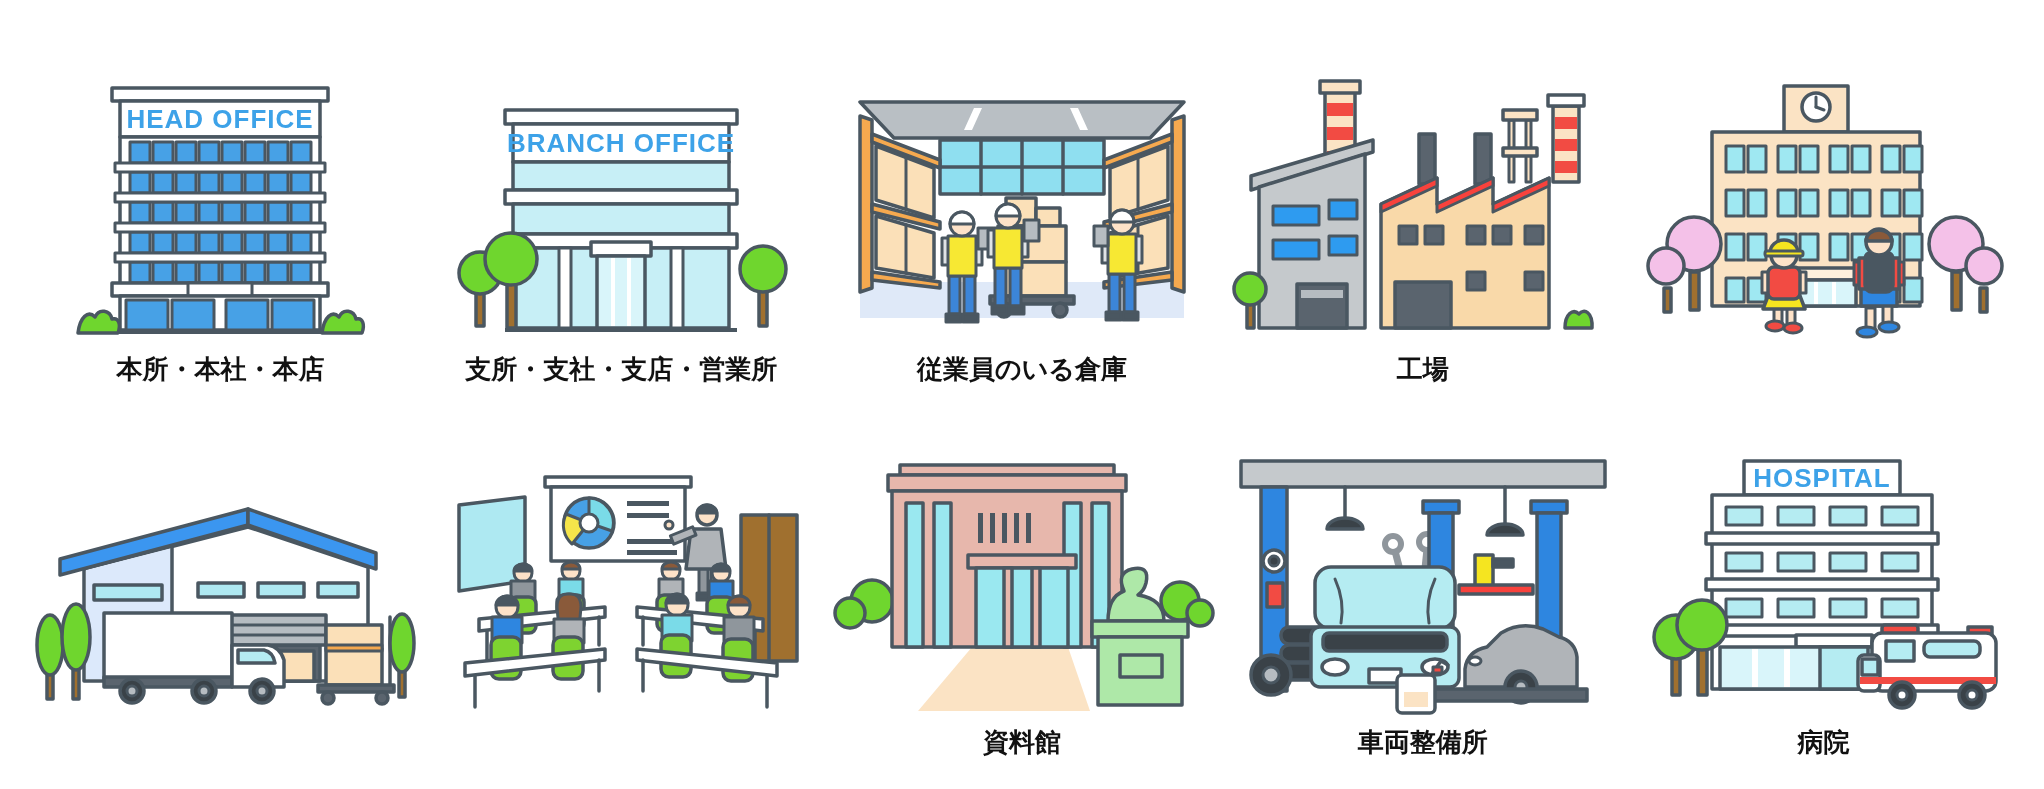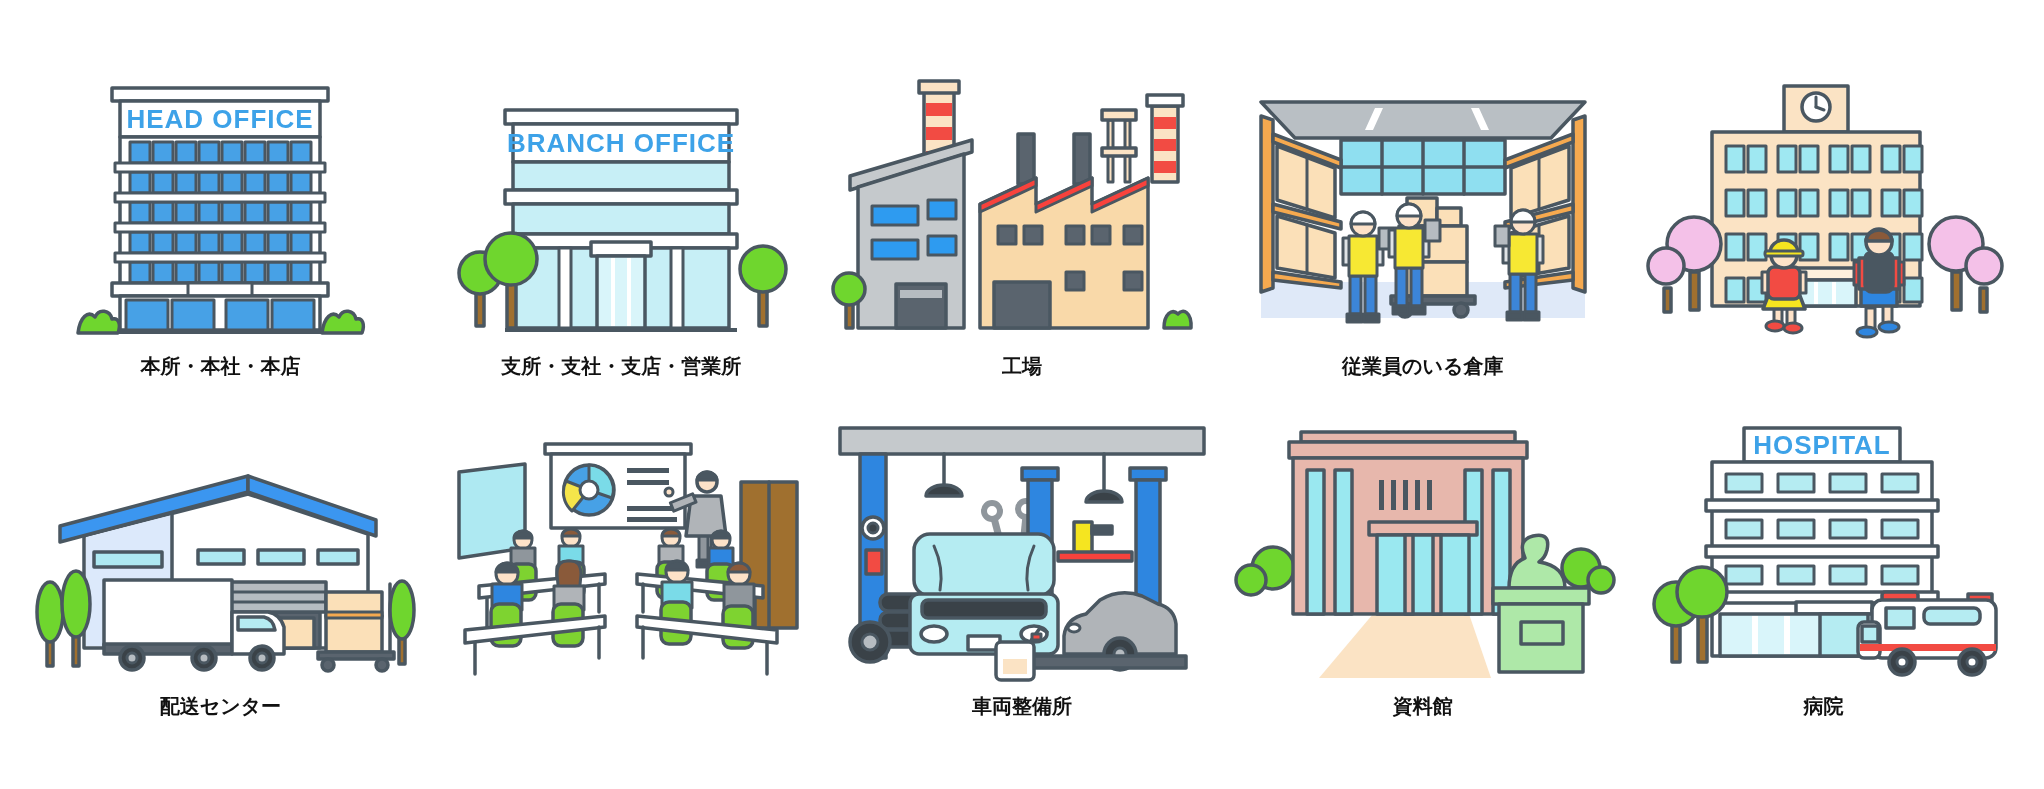--- a/index.html
+++ b/index.html
@@ -3,27 +3,27 @@
 <meta charset="utf-8">
 <style>
   html,body{margin:0;padding:0;}
   body{
     width:2044px;height:789px;background:#ffffff;overflow:hidden;
     font-family:"Liberation Sans","DejaVu Sans",sans-serif;
   }
   .sheet{
     display:grid;
     grid-template-columns:repeat(5,1fr);
-    row-gap:38px;
+    row-gap:64px;
     padding:76px 20px 0;
   }
   .cell{display:flex;flex-direction:column;align-items:center;margin:0;}
   .art{width:400px;height:268px;display:block;}
   .caption{
-    margin-top:10px;font-size:20px;font-weight:bold;color:#111111;
+    margin-top:10px;font-size:26px;font-weight:bold;color:#111111;
     text-align:right;white-space:nowrap;letter-spacing:0px;line-height:1.2;
   }
   svg .s{stroke:#4a5761;stroke-width:3.5;stroke-linejoin:round;stroke-linecap:round;}
   svg .t{stroke:#4a5761;stroke-width:3;stroke-linejoin:round;stroke-linecap:round;}
   svg text.sign{
     fill:#3da2e8;font-weight:bold;font-size:26px;letter-spacing:1px;
     text-anchor:middle;font-family:"Liberation Sans",sans-serif;
   }
 </style>
 </head>
@@ -102,77 +102,20 @@
       <g>
         <rect class="s" x="338" y="214" width="8" height="36" fill="#a0702f"></rect>
         <circle class="s" cx="342" cy="193" r="23" fill="#6fd62e"></circle>
       </g>
     </svg>
     <figcaption class="caption">支所・支社・支店・営業所</figcaption>
   </figure>
 
   <figure class="cell">
     <svg class="art" viewBox="0 0 400 268">
-      <g>
-        <rect class="s" x="102" y="16" width="30" height="86" fill="#fbe3c4"></rect>
-        <rect x="104" y="27" width="26" height="13" fill="#f24b43"></rect>
-        <rect x="104" y="51" width="26" height="13" fill="#f24b43"></rect>
-        <rect x="104" y="75" width="26" height="13" fill="#f24b43"></rect>
-        <rect class="s" x="97" y="5" width="40" height="12" fill="#fbe3c4"></rect>
-      </g>
-      <g>
-        <polygon class="s" points="28,100 150,64 150,76 28,114" fill="#c5c9cc"></polygon>
-        <polygon class="s" points="36,111 142,78 142,252 36,252" fill="#c5c9cc"></polygon>
-        <rect class="t" x="50" y="130" width="46" height="19" fill="#2e9bf0"></rect>
-        <rect class="t" x="106" y="124" width="28" height="19" fill="#2e9bf0"></rect>
-        <rect class="t" x="50" y="164" width="46" height="19" fill="#2e9bf0"></rect>
-        <rect class="t" x="106" y="160" width="28" height="19" fill="#2e9bf0"></rect>
-        <rect class="s" x="74" y="208" width="50" height="44" fill="#5a646e"></rect>
-        <rect x="78" y="214" width="42" height="8" fill="#b6bcc1"></rect>
-      </g>
-      <rect class="s" x="196" y="58" width="16" height="50" fill="#5a646e"></rect>
-      <rect class="s" x="252" y="58" width="16" height="50" fill="#5a646e"></rect>
-      <g>
-        <rect class="t" x="286" y="44" width="5" height="62" fill="#fbe3c4"></rect>
-        <rect class="t" x="303" y="44" width="5" height="62" fill="#fbe3c4"></rect>
-        <rect class="s" x="280" y="34" width="34" height="10" fill="#fbe3c4"></rect>
-        <rect class="s" x="280" y="72" width="34" height="8" fill="#fbe3c4"></rect>
-      </g>
-      <g>
-        <rect class="s" x="330" y="30" width="26" height="76" fill="#fbe3c4"></rect>
-        <rect x="332" y="41" width="22" height="12" fill="#f24b43"></rect>
-        <rect x="332" y="63" width="22" height="12" fill="#f24b43"></rect>
-        <rect x="332" y="85" width="22" height="12" fill="#f24b43"></rect>
-        <rect class="s" x="325" y="19" width="36" height="11" fill="#fff"></rect>
-      </g>
-      <g>
-        <path class="s" d="M158,252 L158,128 L214,102 L214,128 L270,102 L270,128 L326,102 L326,252 Z" fill="#f9d9a9"></path>
-        <polygon class="t" points="158,128 214,102 214,110 158,136" fill="#f8423c"></polygon>
-        <polygon class="t" points="214,128 270,102 270,110 214,136" fill="#f8423c"></polygon>
-        <polygon class="t" points="270,128 326,102 326,110 270,136" fill="#f8423c"></polygon>
-        <rect class="t" x="176" y="150" width="18" height="18" fill="#5a646e"></rect>
-        <rect class="t" x="202" y="150" width="18" height="18" fill="#5a646e"></rect>
-        <rect class="t" x="244" y="150" width="18" height="18" fill="#5a646e"></rect>
-        <rect class="t" x="270" y="150" width="18" height="18" fill="#5a646e"></rect>
-        <rect class="t" x="302" y="150" width="18" height="18" fill="#5a646e"></rect>
-        <rect class="t" x="244" y="196" width="18" height="18" fill="#5a646e"></rect>
-        <rect class="t" x="302" y="196" width="18" height="18" fill="#5a646e"></rect>
-        <rect class="s" x="172" y="206" width="56" height="46" fill="#5a646e"></rect>
-      </g>
-      <g>
-        <rect class="s" x="24" y="226" width="7" height="26" fill="#a0702f"></rect>
-        <circle class="s" cx="27" cy="213" r="16" fill="#6fd62e"></circle>
-      </g>
-      <path class="s" d="M342,252 c0,-14 8,-20 14,-14 c5,-6 14,-2 13,14 z" fill="#6fd62e"></path>
-    </svg>
-    <figcaption class="caption">工場</figcaption>
-  </figure>
-
-  <figure class="cell">
-    <svg class="art" viewBox="0 0 400 268">
       <defs>
         <g id="wk">
           <rect class="t" x="-20" y="-84" width="8" height="27" fill="#dfe3e6"></rect>
           <rect class="t" x="12" y="-84" width="8" height="27" fill="#dfe3e6"></rect>
           <rect class="t" x="-13" y="-46" width="11" height="38" fill="#3c85d8"></rect>
           <rect class="t" x="2" y="-46" width="11" height="38" fill="#3c85d8"></rect>
           <rect class="t" x="-16" y="-8" width="15" height="8" fill="#4a5761"></rect>
           <rect class="t" x="1" y="-8" width="15" height="8" fill="#4a5761"></rect>
           <rect class="t" x="-14" y="-86" width="28" height="40" fill="#f7e833"></rect>
           <circle class="t" cx="0" cy="-98" r="12" fill="#fde2c8"></circle>
@@ -222,20 +165,77 @@
         <circle class="s" cx="238" cy="234" r="7" fill="#5a646e"></circle>
       </g>
       <use href="#wk" transform="translate(140,246)"></use>
       <rect class="t" x="156" y="152" width="15" height="21" fill="#b6bcc1"></rect>
       <use href="#wk" transform="translate(186,238)"></use>
       <rect class="t" x="202" y="144" width="15" height="21" fill="#b6bcc1"></rect>
       <use href="#wk" transform="translate(300,244) scale(-1,1)"></use>
       <rect class="t" x="272" y="150" width="14" height="20" fill="#b6bcc1"></rect>
     </svg>
     <figcaption class="caption">従業員のいる倉庫</figcaption>
+  </figure>
+
+  <figure class="cell">
+    <svg class="art" viewBox="0 0 400 268">
+      <g>
+        <rect class="s" x="102" y="16" width="30" height="86" fill="#fbe3c4"></rect>
+        <rect x="104" y="27" width="26" height="13" fill="#f24b43"></rect>
+        <rect x="104" y="51" width="26" height="13" fill="#f24b43"></rect>
+        <rect x="104" y="75" width="26" height="13" fill="#f24b43"></rect>
+        <rect class="s" x="97" y="5" width="40" height="12" fill="#fbe3c4"></rect>
+      </g>
+      <g>
+        <polygon class="s" points="28,100 150,64 150,76 28,114" fill="#c5c9cc"></polygon>
+        <polygon class="s" points="36,111 142,78 142,252 36,252" fill="#c5c9cc"></polygon>
+        <rect class="t" x="50" y="130" width="46" height="19" fill="#2e9bf0"></rect>
+        <rect class="t" x="106" y="124" width="28" height="19" fill="#2e9bf0"></rect>
+        <rect class="t" x="50" y="164" width="46" height="19" fill="#2e9bf0"></rect>
+        <rect class="t" x="106" y="160" width="28" height="19" fill="#2e9bf0"></rect>
+        <rect class="s" x="74" y="208" width="50" height="44" fill="#5a646e"></rect>
+        <rect x="78" y="214" width="42" height="8" fill="#b6bcc1"></rect>
+      </g>
+      <rect class="s" x="196" y="58" width="16" height="50" fill="#5a646e"></rect>
+      <rect class="s" x="252" y="58" width="16" height="50" fill="#5a646e"></rect>
+      <g>
+        <rect class="t" x="286" y="44" width="5" height="62" fill="#fbe3c4"></rect>
+        <rect class="t" x="303" y="44" width="5" height="62" fill="#fbe3c4"></rect>
+        <rect class="s" x="280" y="34" width="34" height="10" fill="#fbe3c4"></rect>
+        <rect class="s" x="280" y="72" width="34" height="8" fill="#fbe3c4"></rect>
+      </g>
+      <g>
+        <rect class="s" x="330" y="30" width="26" height="76" fill="#fbe3c4"></rect>
+        <rect x="332" y="41" width="22" height="12" fill="#f24b43"></rect>
+        <rect x="332" y="63" width="22" height="12" fill="#f24b43"></rect>
+        <rect x="332" y="85" width="22" height="12" fill="#f24b43"></rect>
+        <rect class="s" x="325" y="19" width="36" height="11" fill="#fff"></rect>
+      </g>
+      <g>
+        <path class="s" d="M158,252 L158,128 L214,102 L214,128 L270,102 L270,128 L326,102 L326,252 Z" fill="#f9d9a9"></path>
+        <polygon class="t" points="158,128 214,102 214,110 158,136" fill="#f8423c"></polygon>
+        <polygon class="t" points="214,128 270,102 270,110 214,136" fill="#f8423c"></polygon>
+        <polygon class="t" points="270,128 326,102 326,110 270,136" fill="#f8423c"></polygon>
+        <rect class="t" x="176" y="150" width="18" height="18" fill="#5a646e"></rect>
+        <rect class="t" x="202" y="150" width="18" height="18" fill="#5a646e"></rect>
+        <rect class="t" x="244" y="150" width="18" height="18" fill="#5a646e"></rect>
+        <rect class="t" x="270" y="150" width="18" height="18" fill="#5a646e"></rect>
+        <rect class="t" x="302" y="150" width="18" height="18" fill="#5a646e"></rect>
+        <rect class="t" x="244" y="196" width="18" height="18" fill="#5a646e"></rect>
+        <rect class="t" x="302" y="196" width="18" height="18" fill="#5a646e"></rect>
+        <rect class="s" x="172" y="206" width="56" height="46" fill="#5a646e"></rect>
+      </g>
+      <g>
+        <rect class="s" x="24" y="226" width="7" height="26" fill="#a0702f"></rect>
+        <circle class="s" cx="27" cy="213" r="16" fill="#6fd62e"></circle>
+      </g>
+      <path class="s" d="M342,252 c0,-14 8,-20 14,-14 c5,-6 14,-2 13,14 z" fill="#6fd62e"></path>
+    </svg>
+    <figcaption class="caption">工場</figcaption>
   </figure>
 
   <figure class="cell">
     <svg class="art" viewBox="0 0 400 268">
       <g>
         <rect class="s" x="160" y="10" width="64" height="46" fill="#fbe3c4"></rect>
         <g>
           <circle class="s" cx="192" cy="31" r="14" fill="#fff"></circle>
           <line class="t" x1="192" y1="31" x2="192" y2="21"></line>
           <line class="t" x1="192" y1="31" x2="200" y2="34"></line>
@@ -360,21 +360,20 @@
         <rect class="s" x="27" y="222" width="6" height="28" fill="#a0702f"></rect>
         <ellipse class="s" cx="30" cy="196" rx="13" ry="30" fill="#6fd62e"></ellipse>
         <rect class="s" x="53" y="218" width="6" height="32" fill="#a0702f"></rect>
         <ellipse class="s" cx="56" cy="188" rx="14" ry="33" fill="#6fd62e"></ellipse>
       </g>
       <g>
         <rect class="s" x="379" y="220" width="6" height="28" fill="#a0702f"></rect>
         <ellipse class="s" cx="382" cy="194" rx="12" ry="29" fill="#6fd62e"></ellipse>
       </g>
     </svg>
-    <figcaption class="caption">配送センター</figcaption>
   </figure>
 
   <figure class="cell">
     <svg class="art" viewBox="0 0 400 268">
       <polygon class="s" points="38,56 104,48 104,132 38,142" fill="#aee9f2"></polygon>
       <g>
         <rect class="s" x="320" y="66" width="56" height="146" fill="#a0702f"></rect>
         <line class="s" x1="348" y1="66" x2="348" y2="212"></line>
       </g>
       <g>
@@ -460,90 +459,20 @@
       </g>
       <g>
         <polygon class="s" points="44,214 184,200 184,211 44,227" fill="#fff"></polygon>
         <line class="s" x1="54" y1="227" x2="54" y2="258"></line>
           <line class="s" x1="178" y1="211" x2="178" y2="242"></line>
         <polygon class="s" points="216,200 356,214 356,227 216,211" fill="#fff"></polygon>
         <line class="s" x1="346" y1="227" x2="346" y2="258"></line>
           <line class="s" x1="222" y1="211" x2="222" y2="242"></line>
       </g>
     </svg>
-  </figure>
-
-  <figure class="cell">
-    <svg class="art" viewBox="0 0 400 268">
-      <rect class="s" x="18" y="12" width="364" height="26" fill="#c5c9cc"></rect>
-      <g>
-        <line class="s" x1="122" y1="38" x2="122" y2="68"></line>
-        <path class="s" d="M104,80 a18,11 0 0 1 36,0 z" fill="#3a4248"></path>
-      </g>
-      <g>
-        <line class="s" x1="282" y1="38" x2="282" y2="74"></line>
-        <path class="s" d="M264,86 a18,11 0 0 1 36,0 z" fill="#3a4248"></path>
-      </g>
-      <g>
-        <rect class="s" x="38" y="38" width="26" height="204" fill="#2e86e0"></rect>
-        <circle class="s" cx="51" cy="112" r="11" fill="#fff"></circle>
-        <circle class="t" cx="51" cy="112" r="5" fill="#3a4248"></circle>
-        <rect class="s" x="44" y="134" width="16" height="24" fill="#f24b43"></rect>
-      </g>
-      <g>
-        <rect class="s" x="58" y="178" width="50" height="17" rx="8" fill="#3a4248"></rect>
-        <rect class="s" x="58" y="196" width="50" height="17" rx="8" fill="#3a4248"></rect>
-        <rect class="s" x="58" y="214" width="50" height="17" rx="8" fill="#3a4248"></rect>
-        <circle class="s" cx="48" cy="226" r="20" fill="#3a4248"></circle>
-        <circle class="t" cx="48" cy="226" r="8" fill="#b6bcc1"></circle>
-      </g>
-      <g stroke="#8f969c">
-        <line x1="172" y1="102" x2="182" y2="140" stroke-width="7"></line>
-        <circle cx="170" cy="95" r="8" fill="none" stroke-width="6"></circle>
-        <circle cx="184" cy="147" r="8" fill="none" stroke-width="6"></circle>
-        <line x1="204" y1="100" x2="200" y2="138" stroke-width="7"></line>
-        <circle cx="204" cy="93" r="8" fill="none" stroke-width="6"></circle>
-        <circle cx="199" cy="145" r="8" fill="none" stroke-width="6"></circle>
-      </g>
-      <g>
-        <rect class="s" x="200" y="52" width="36" height="12" fill="#2e86e0"></rect>
-        <rect class="s" x="206" y="64" width="24" height="176" fill="#2e86e0"></rect>
-        <rect class="s" x="308" y="52" width="36" height="12" fill="#2e86e0"></rect>
-        <rect class="s" x="314" y="64" width="24" height="176" fill="#2e86e0"></rect>
-      </g>
-      <g>
-        <rect class="s" x="252" y="106" width="18" height="32" fill="#f5e520"></rect>
-        <rect class="s" x="270" y="110" width="20" height="8" fill="#4a5761"></rect>
-        <rect class="s" x="236" y="136" width="74" height="9" fill="#f8423c"></rect>
-      </g>
-      <g>
-        <path class="s" d="M242,238 v-18 q2,-18 22,-22 l14,-14 q20,-12 42,-4 l16,8 q16,4 18,20 v30 z" fill="#b0b4b8"></path>
-        <ellipse class="t" cx="252" cy="212" rx="6" ry="4" fill="#fff"></ellipse>
-        <circle class="s" cx="298" cy="238" r="16" fill="#3a4248"></circle>
-        <circle class="t" cx="298" cy="238" r="6" fill="#b6bcc1"></circle>
-      </g>
-      <rect class="s" x="192" y="240" width="172" height="12" fill="#5a646e"></rect>
-      <g>
-        <rect class="s" x="92" y="118" width="140" height="62" rx="16" fill="#b5ecf2"></rect>
-        <path class="t" d="M112,130 q10,22 6,44" fill="none"></path>
-        <path class="t" d="M212,130 q-10,22 -6,44" fill="none"></path>
-        <rect class="s" x="88" y="178" width="148" height="60" rx="9" fill="#b5ecf2"></rect>
-        <rect class="s" x="100" y="184" width="124" height="18" rx="6" fill="#3a4248"></rect>
-        <ellipse class="s" cx="112" cy="218" rx="13" ry="8" fill="#fff"></ellipse>
-        <ellipse class="s" cx="212" cy="218" rx="13" ry="8" fill="#fff"></ellipse>
-        <rect class="s" x="146" y="220" width="32" height="14" fill="#fff"></rect>
-      </g>
-      <g>
-        <path class="s" d="M208,226 l10,-14 l7,4" fill="none"></path>
-        <rect class="t" x="210" y="218" width="9" height="6" fill="#f24b43"></rect>
-        <rect class="s" x="174" y="226" width="38" height="38" rx="5" fill="#fff"></rect>
-        <rect x="181" y="243" width="24" height="15" fill="#fbe3c4"></rect>
-      </g>
-    </svg>
-    <figcaption class="caption">車両整備所</figcaption>
   </figure>
 
   <figure class="cell">
     <svg class="art" viewBox="0 0 400 268">
       <polygon points="150,198 246,198 268,262 96,262" fill="#fbe3c4"></polygon>
       <g>
         <circle class="s" cx="50" cy="152" r="21" fill="#6fd62e"></circle>
         <circle class="s" cx="28" cy="164" r="15" fill="#6fd62e"></circle>
         <circle class="s" cx="358" cy="152" r="19" fill="#6fd62e"></circle>
         <circle class="s" cx="378" cy="164" r="13" fill="#6fd62e"></circle>
@@ -567,20 +496,90 @@
         <rect class="s" x="210" y="119" width="8" height="79" fill="#e7b7ac"></rect>
       </g>
       <g>
         <path class="s" d="M286,172 q0,-24 16,-30 q-8,-18 8,-22 q18,-4 14,14 q-2,8 -8,12 q26,4 26,26 z" fill="#aee8a8"></path>
         <rect class="s" x="270" y="172" width="96" height="16" fill="#aee8a8"></rect>
         <rect class="s" x="276" y="188" width="84" height="68" fill="#aee8a8"></rect>
         <rect class="s" x="298" y="206" width="42" height="22" fill="#aee8a8"></rect>
       </g>
     </svg>
     <figcaption class="caption">資料館</figcaption>
+  </figure>
+
+  <figure class="cell">
+    <svg class="art" viewBox="0 0 400 268">
+      <rect class="s" x="18" y="12" width="364" height="26" fill="#c5c9cc"></rect>
+      <g>
+        <line class="s" x1="122" y1="38" x2="122" y2="68"></line>
+        <path class="s" d="M104,80 a18,11 0 0 1 36,0 z" fill="#3a4248"></path>
+      </g>
+      <g>
+        <line class="s" x1="282" y1="38" x2="282" y2="74"></line>
+        <path class="s" d="M264,86 a18,11 0 0 1 36,0 z" fill="#3a4248"></path>
+      </g>
+      <g>
+        <rect class="s" x="38" y="38" width="26" height="204" fill="#2e86e0"></rect>
+        <circle class="s" cx="51" cy="112" r="11" fill="#fff"></circle>
+        <circle class="t" cx="51" cy="112" r="5" fill="#3a4248"></circle>
+        <rect class="s" x="44" y="134" width="16" height="24" fill="#f24b43"></rect>
+      </g>
+      <g>
+        <rect class="s" x="58" y="178" width="50" height="17" rx="8" fill="#3a4248"></rect>
+        <rect class="s" x="58" y="196" width="50" height="17" rx="8" fill="#3a4248"></rect>
+        <rect class="s" x="58" y="214" width="50" height="17" rx="8" fill="#3a4248"></rect>
+        <circle class="s" cx="48" cy="226" r="20" fill="#3a4248"></circle>
+        <circle class="t" cx="48" cy="226" r="8" fill="#b6bcc1"></circle>
+      </g>
+      <g stroke="#8f969c">
+        <line x1="172" y1="102" x2="182" y2="140" stroke-width="7"></line>
+        <circle cx="170" cy="95" r="8" fill="none" stroke-width="6"></circle>
+        <circle cx="184" cy="147" r="8" fill="none" stroke-width="6"></circle>
+        <line x1="204" y1="100" x2="200" y2="138" stroke-width="7"></line>
+        <circle cx="204" cy="93" r="8" fill="none" stroke-width="6"></circle>
+        <circle cx="199" cy="145" r="8" fill="none" stroke-width="6"></circle>
+      </g>
+      <g>
+        <rect class="s" x="200" y="52" width="36" height="12" fill="#2e86e0"></rect>
+        <rect class="s" x="206" y="64" width="24" height="176" fill="#2e86e0"></rect>
+        <rect class="s" x="308" y="52" width="36" height="12" fill="#2e86e0"></rect>
+        <rect class="s" x="314" y="64" width="24" height="176" fill="#2e86e0"></rect>
+      </g>
+      <g>
+        <rect class="s" x="252" y="106" width="18" height="32" fill="#f5e520"></rect>
+        <rect class="s" x="270" y="110" width="20" height="8" fill="#4a5761"></rect>
+        <rect class="s" x="236" y="136" width="74" height="9" fill="#f8423c"></rect>
+      </g>
+      <g>
+        <path class="s" d="M242,238 v-18 q2,-18 22,-22 l14,-14 q20,-12 42,-4 l16,8 q16,4 18,20 v30 z" fill="#b0b4b8"></path>
+        <ellipse class="t" cx="252" cy="212" rx="6" ry="4" fill="#fff"></ellipse>
+        <circle class="s" cx="298" cy="238" r="16" fill="#3a4248"></circle>
+        <circle class="t" cx="298" cy="238" r="6" fill="#b6bcc1"></circle>
+      </g>
+      <rect class="s" x="192" y="240" width="172" height="12" fill="#5a646e"></rect>
+      <g>
+        <rect class="s" x="92" y="118" width="140" height="62" rx="16" fill="#b5ecf2"></rect>
+        <path class="t" d="M112,130 q10,22 6,44" fill="none"></path>
+        <path class="t" d="M212,130 q-10,22 -6,44" fill="none"></path>
+        <rect class="s" x="88" y="178" width="148" height="60" rx="9" fill="#b5ecf2"></rect>
+        <rect class="s" x="100" y="184" width="124" height="18" rx="6" fill="#3a4248"></rect>
+        <ellipse class="s" cx="112" cy="218" rx="13" ry="8" fill="#fff"></ellipse>
+        <ellipse class="s" cx="212" cy="218" rx="13" ry="8" fill="#fff"></ellipse>
+        <rect class="s" x="146" y="220" width="32" height="14" fill="#fff"></rect>
+      </g>
+      <g>
+        <path class="s" d="M208,226 l10,-14 l7,4" fill="none"></path>
+        <rect class="t" x="210" y="218" width="9" height="6" fill="#f24b43"></rect>
+        <rect class="s" x="174" y="226" width="38" height="38" rx="5" fill="#fff"></rect>
+        <rect x="181" y="243" width="24" height="15" fill="#fbe3c4"></rect>
+      </g>
+    </svg>
+    <figcaption class="caption">車両整備所</figcaption>
   </figure>
 
   <figure class="cell">
     <svg class="art" viewBox="0 0 400 268">
       <g>
         <rect class="s" x="120" y="12" width="156" height="34" fill="#fff"></rect>
         <text class="sign" x="198" y="38">HOSPITAL</text>
         <rect class="s" x="88" y="46" width="220" height="194" fill="#fff"></rect>
         <g fill="#b5ecf2">
           <rect class="t" x="102" y="58" width="36" height="18"></rect>

